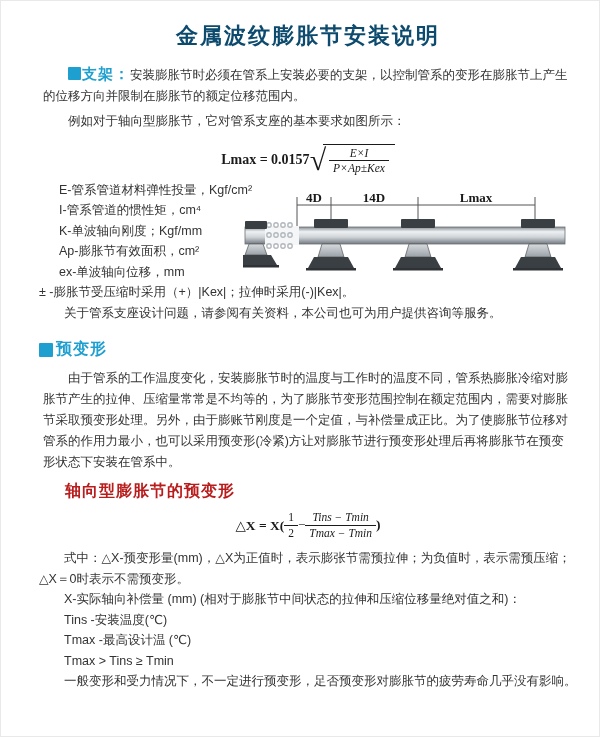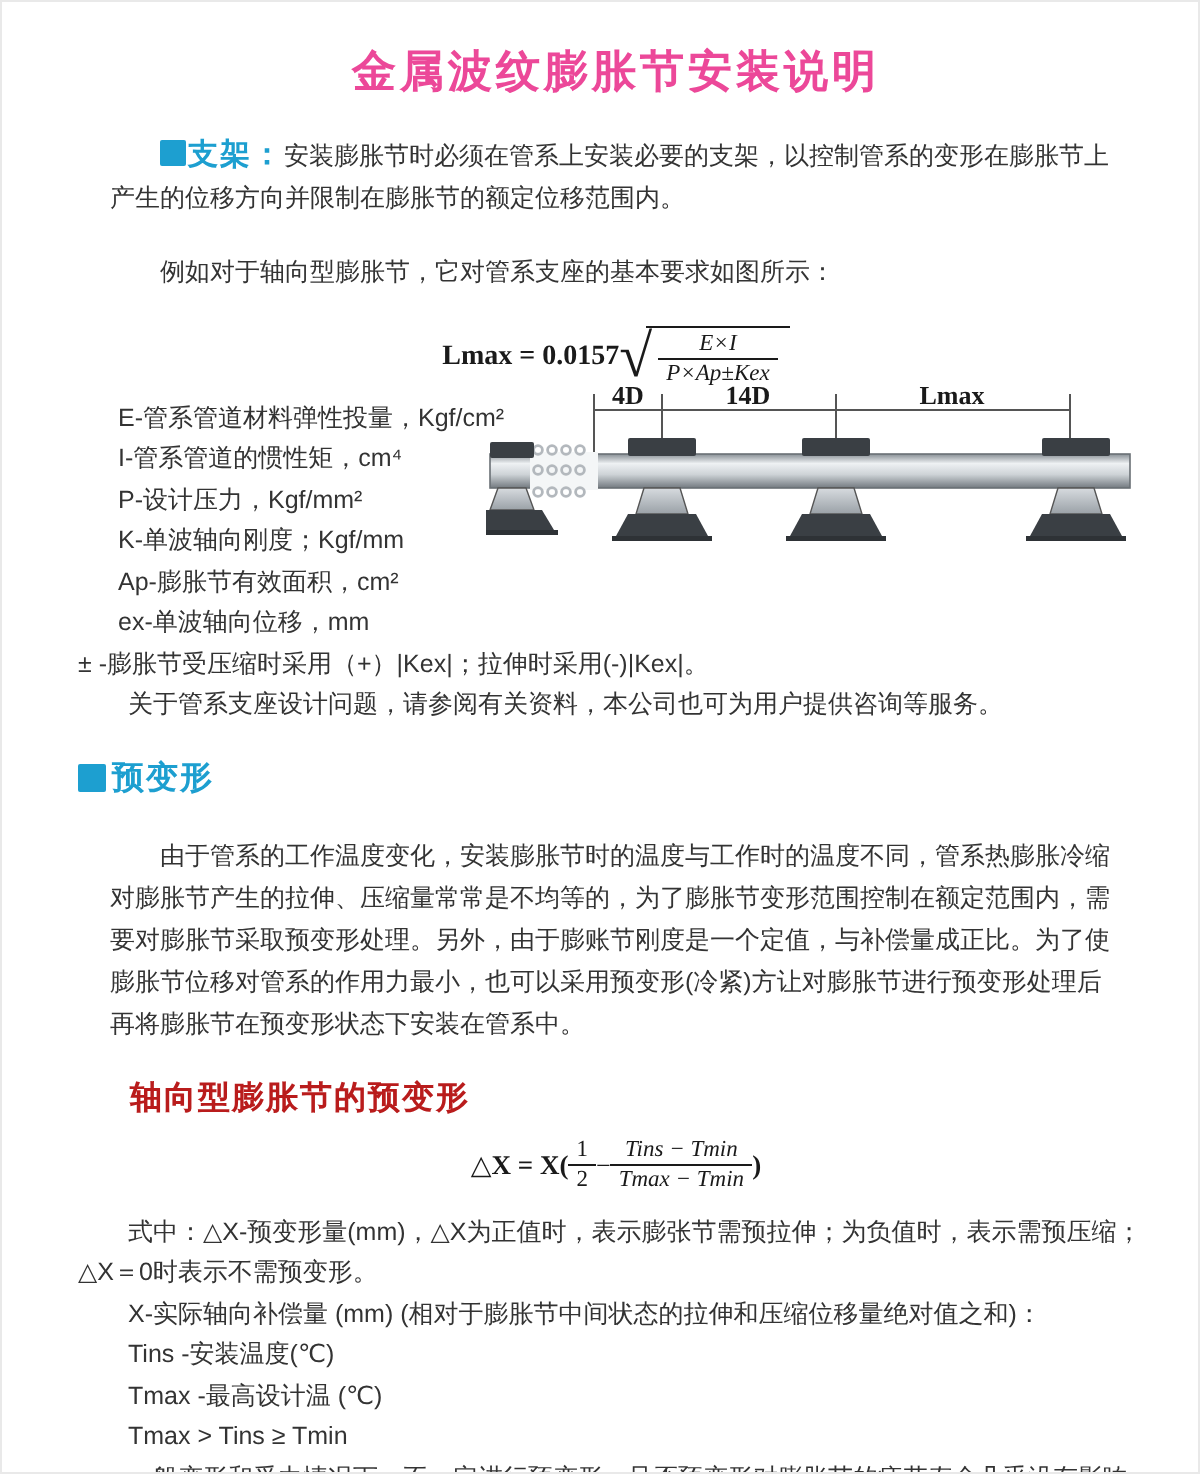--- a/index.html
+++ b/index.html
@@ -3,32 +3,32 @@
 <meta charset="utf-8">
 <style>
   html,body{margin:0;padding:0;background:#fff;}
   .page{
     width:600px;height:737px;box-sizing:border-box;position:relative;
     background:#fff;border:1px solid #e9e9e9;overflow:hidden;
     font-family:"Liberation Sans","DejaVu Sans",sans-serif;color:#333;
   }
   .content{padding:10px 22px 0 38px;}
   .doc-title{
-    text-align:center;font-size:22px;font-weight:bold;color:#ec4899;
+    text-align:center;font-size:22px;font-weight:bold;color:#0c4a6e;
     margin:10px 0 12px 0;letter-spacing:2px;
   }
-  .para{font-size:12.5px;line-height:21px;margin:16px;text-indent:2em;color:#333;}
+  .para{font-size:12.5px;line-height:21px;margin:4px;text-indent:2em;color:#333;}
   .marker{
     display:inline-block;width:13px;height:13px;border-radius:1px;
     background:#1d9fd0;margin-right:1px;vertical-align:-1px;
   }
   .inline-heading{color:#1d9fd0;font-size:15px;font-weight:bold;letter-spacing:1px;}
   .sec-heading{
     display:flex;align-items:center;gap:2px;color:#1d9fd0;
-    font-size:16px;font-weight:bold;margin:16px 0 18px 0;letter-spacing:1px;
+    font-size:16px;font-weight:bold;margin:16px 0 8px 0;letter-spacing:1px;
   }
   .sub-heading{
     color:#b91c1c;font-size:16px;font-weight:bold;margin:8px 0 6px 26px;letter-spacing:1px;
   }
   
   .formula-row{
     display:flex;justify-content:center;align-items:center;gap:0;
     font-family:"Liberation Serif","DejaVu Serif",serif;color:#1a1a1a;
     margin:8px 0 8px 0;
   }
@@ -70,21 +70,20 @@
         <span class="frac it">
           <span class="num">E×I</span>
           <span class="den">P×Ap±Kex</span>
         </span>
       </span>
     </div>
 
     <div class="defs">
       <div class="def-line ind">E-管系管道材料弹性投量，Kgf/cm²</div>
       <div class="def-line ind">I-管系管道的惯性矩，cm⁴</div>
-      <div class="def-line ind">P-设计压力，Kgf/mm²</div>
       <div class="def-line ind">K-单波轴向刚度；Kgf/mm</div>
       <div class="def-line ind">Ap-膨胀节有效面积，cm²</div>
       <div class="def-line ind">ex-单波轴向位移，mm</div>
       <div class="def-line">± -膨胀节受压缩时采用（+）|Kex|；拉伸时采用(-)|Kex|。</div>
       <div class="def-line indent2">关于管系支座设计问题，请参阅有关资料，本公司也可为用户提供咨询等服务。</div>
     </div>
 
     <div class="sec-heading">
       <span class="marker" style="width:14px;height:14px;"></span>
       <span>预变形</span>

